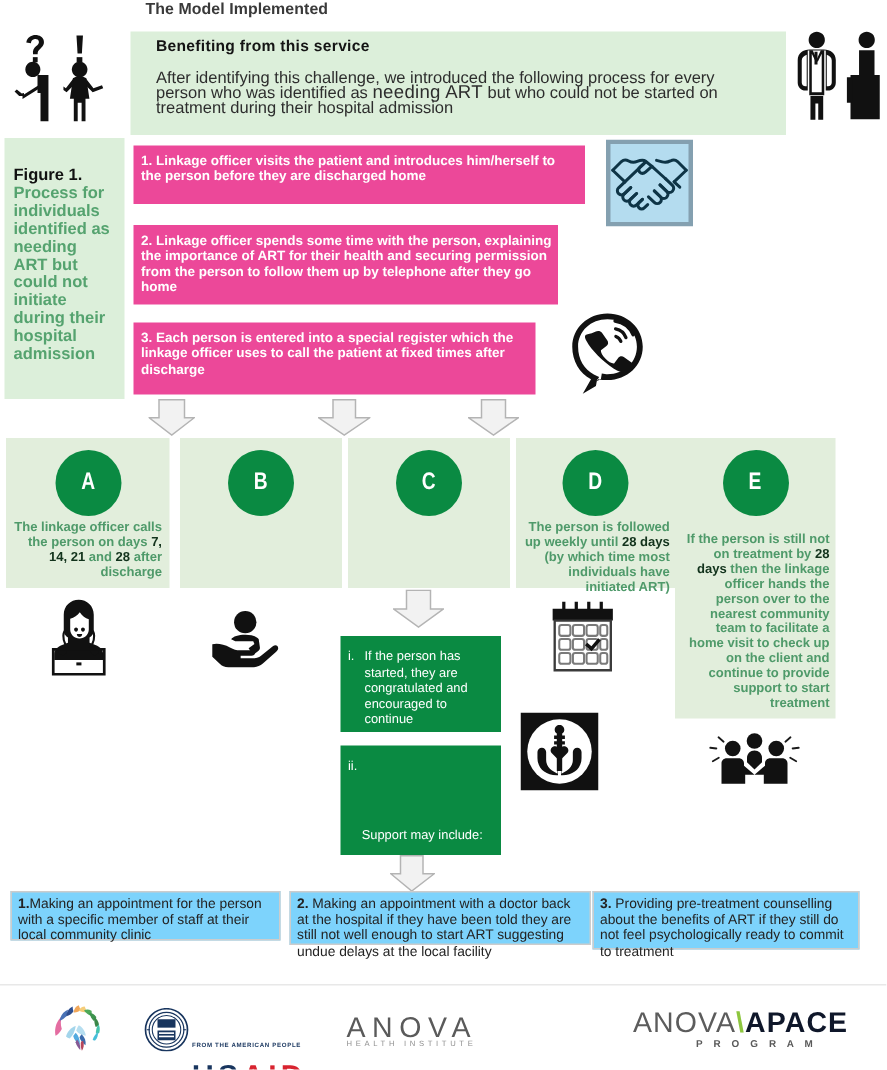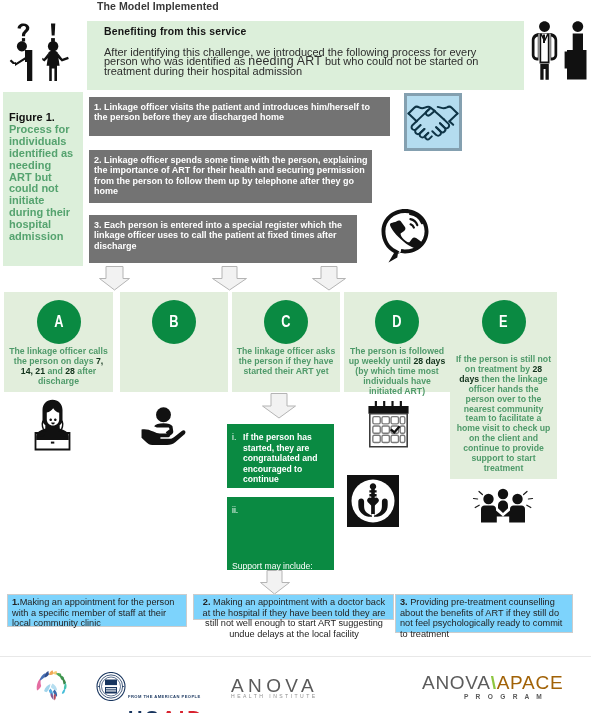--- a/index.html
+++ b/index.html
@@ -15,77 +15,77 @@
   #intro-body{left:104px;top:47.5px;width:382px;font-size:11px;color:#2d2d2d;line-height:9.7px;}
   .emph-art{font-size:12.4px;letter-spacing:.2px;}
 
   
   #figure-panel{left:3px;top:92px;width:80px;height:174px;background:#dcefda;}
   #figure-caption{left:9px;top:112px;width:67px;font-size:11px;line-height:11.9px;
                   color:#55a36f;font-weight:bold;}
   #figure-caption .fignum{color:#111111;}
 
   
-  .step-box{background:#737373;color:#ffffff;}
+  .step-box{background:#ec4899;color:#ffffff;}
   #step1{left:89px;top:97px;width:301px;height:39px;}
   #step2{left:89px;top:150px;width:283px;height:53px;}
   #step3{left:89px;top:215px;width:268px;height:48px;}
   .step-text{position:absolute;left:5px;top:5px;right:4px;
              font-size:9px;line-height:10.4px;font-weight:bold;letter-spacing:0px;}
 
   
   .arrow-down{position:absolute;}
   .arrow-down svg{display:block;}
   .arrow-down polygon{fill:#f2f2f2;stroke:#b4b4b4;stroke-width:1;}
 
   
   .letter-box{background:#e2eedc;}
   .letter-circle{position:absolute;border-radius:50%;background:#0a8a42;color:#ffffff;
      top:8px;left:50%;margin-left:-22px;width:44px;height:44px;
      display:flex;align-items:center;justify-content:center;font-size:16px;font-weight:bold;}
   .letter-circle > span{display:inline-block;transform:scaleX(0.8);}
-  .letter-text{position:absolute;left:50%;transform:translateX(-50%);width:99px;top:55px;text-align:center;
+  .letter-text{position:absolute;left:50%;transform:translateX(-50%);width:99px;top:55px;text-align:right;
      font-size:8.7px;line-height:9.9px;color:#4f9a6a;font-weight:bold;}
   .letter-text b{color:#12331c;font-weight:bold;}
 
   #boxA{left:4px;top:292px;width:109px;height:100px;}
   #boxB{left:120px;top:292px;width:108px;height:100px;}
   #boxC{left:232px;top:292px;width:108px;height:100px;}
   #boxD{left:344px;top:292px;width:106px;height:100px;}
   #boxE{left:450px;top:292px;width:107px;height:187px;}
   #boxE .letter-text{top:63px;}
 
   
   .sub-box{background:#0a8a42;color:#ffffff;}
   #sub1{left:227px;top:424px;width:107px;height:64px;}
   #sub2{left:227px;top:497px;width:107px;height:73px;}
   .sub-num{position:absolute;left:5px;top:8px;font-size:8.6px;line-height:10.5px;}
-  .sub-text{position:absolute;left:16px;right:3px;top:8px;font-size:8.6px;line-height:10.5px;font-weight:bold;}
+  .sub-text{position:absolute;left:16px;right:3px;top:8px;font-size:8.6px;line-height:10.5px;}
   .sub-foot{position:absolute;left:5px;right:3px;font-size:8.6px;line-height:10.5px;}
 
   
   .grey-box{background:#7dd3fc;border:1px solid #cccccc;}
   #grey1{left:7px;top:594px;width:180px;height:33px;}
-  #grey2{left:193px;top:594px;width:201px;height:26px;text-align:center;}
+  #grey2{left:193px;top:594px;width:201px;height:36px;}
   #grey3{left:395px;top:594px;width:178px;height:39px;}
   .grey-text{position:absolute;left:4px;top:2px;right:3px;
              font-size:9.2px;line-height:10.7px;color:#232323;}
   .grey-text b{font-weight:bold;}
 
   
   #footer-rule{left:0;top:656px;width:591px;height:1px;background:#e8e8e8;}
   #usaid-text{left:128px;top:676px;font-size:20px;font-weight:bold;letter-spacing:2.85px;line-height:20px;margin-top:32px;}
   #usaid-text .us{color:#18355e;}
   #usaid-text .aid{color:#d8232f;}
   #usaid-tag{left:128px;top:694px;font-size:4.1px;font-weight:bold;color:#18355e;letter-spacing:0.44px;}
   #anova-text{left:231px;top:676px;font-size:19px;color:#5a5a5a;letter-spacing:4.4px;line-height:19px;}
   #anova-tag{left:231px;top:693px;font-size:5.1px;color:#909090;letter-spacing:2.45px;}
   #apace-text{left:422px;top:673px;font-size:19px;color:#5c5c5c;letter-spacing:0.72px;line-height:19px;}
   #apace-text .slash{color:#8dc63f;font-weight:bold;}
-  #apace-text .bold{font-weight:normal;color:#a16207;}
+  #apace-text .bold{font-weight:bold;color:#0f172a;}
   #apace-tag{left:464px;top:693px;font-size:6.6px;color:#5a5a5a;letter-spacing:2.75px;font-weight:bold;}
 
   
   .icon{position:absolute;}
   .icon svg{display:block;}
   .ink{fill:#111111;}
 </style>
 </head>
 <body>
 
@@ -302,42 +302,41 @@
 </div>
 <div class="abs letter-box" id="boxB">
   <div class="letter-circle">
       <span>B</span>
     </div>
 </div>
 <div class="abs letter-box" id="boxC">
   <div class="letter-circle">
       <span>C</span>
     </div>
-  <div class="letter-text"><span>The linkage officer asks the person if they have started their ART yet</span></div>
 </div>
 <div class="abs letter-box" id="boxD">
   <div class="letter-circle">
       <span>D</span>
     </div>
   <div class="letter-text"><span>The person is followed up weekly until </span><b>28 days</b><span> (by which time most individuals have initiated ART)</span></div>
 </div>
 <div class="abs letter-box" id="boxE">
   <div class="letter-circle">
       <span>E</span>
     </div>
   <div class="letter-text"><span>If the person is still not on treatment by </span><b>28 days</b><span> then the linkage officer hands the person over to the nearest community team to facilitate a home visit to check up on the client and continue to provide support to start treatment</span></div>
 </div>
 
 <div class="abs sub-box" id="sub1">
   <div class="sub-num">i.</div>
   <div class="sub-text">If the person has started, they are congratulated and encouraged to continue</div>
 </div>
 <div class="abs sub-box" id="sub2">
   <div class="sub-num">ii.</div>
-  <div class="sub-foot" style="top:64px;">Support may include:</div>
+  <div class="sub-foot" style="top:54px;text-align:center;">Support may include:</div>
 </div>
 
 <div class="abs grey-box" id="grey1">
   <div class="grey-text"><b>1.</b><span>Making an appointment for the person with a specific member of staff at their local community clinic</span></div>
 </div>
 <div class="abs grey-box" id="grey2">
   <div class="grey-text"><b>2.</b> <span>Making an appointment with a doctor back at the hospital if they have been told they are still not well enough to start ART suggesting undue delays at the local facility</span></div>
 </div>
 <div class="abs grey-box" id="grey3">
   <div class="grey-text"><b>3.</b> <span>Providing pre-treatment counselling about the benefits of ART if they still do not feel psychologically ready to commit to treatment</span></div>

